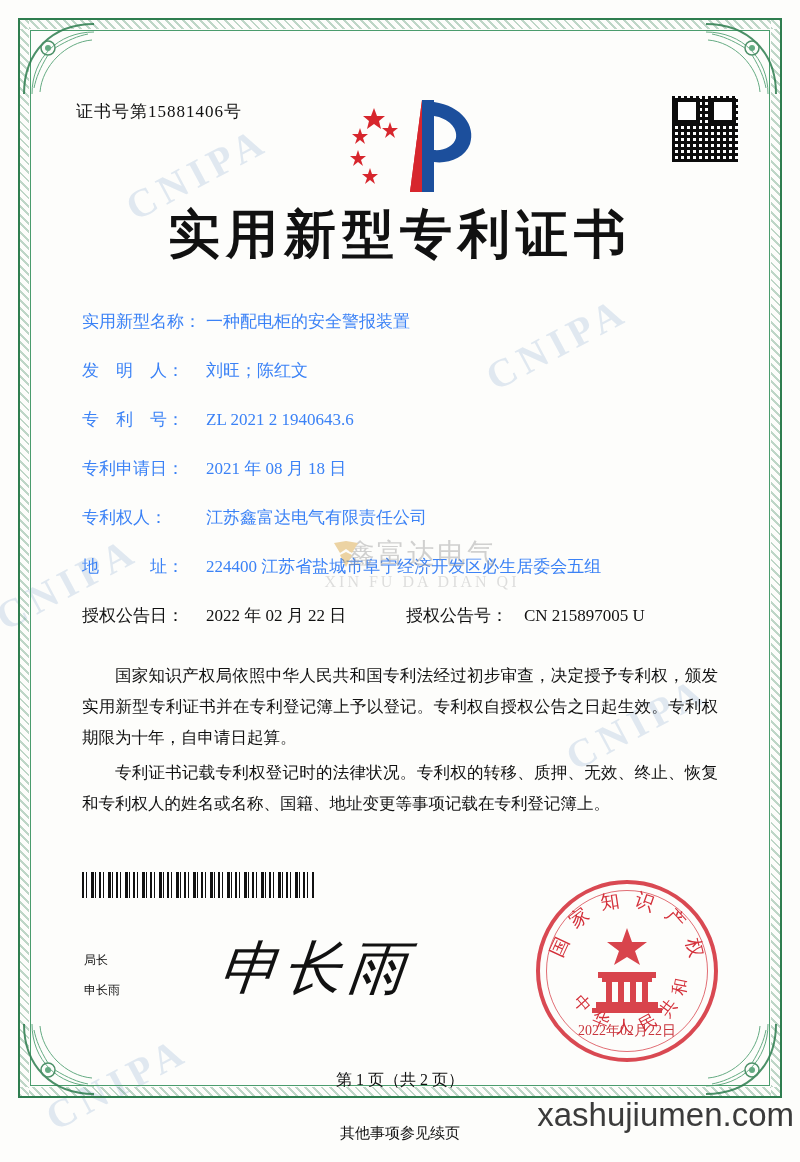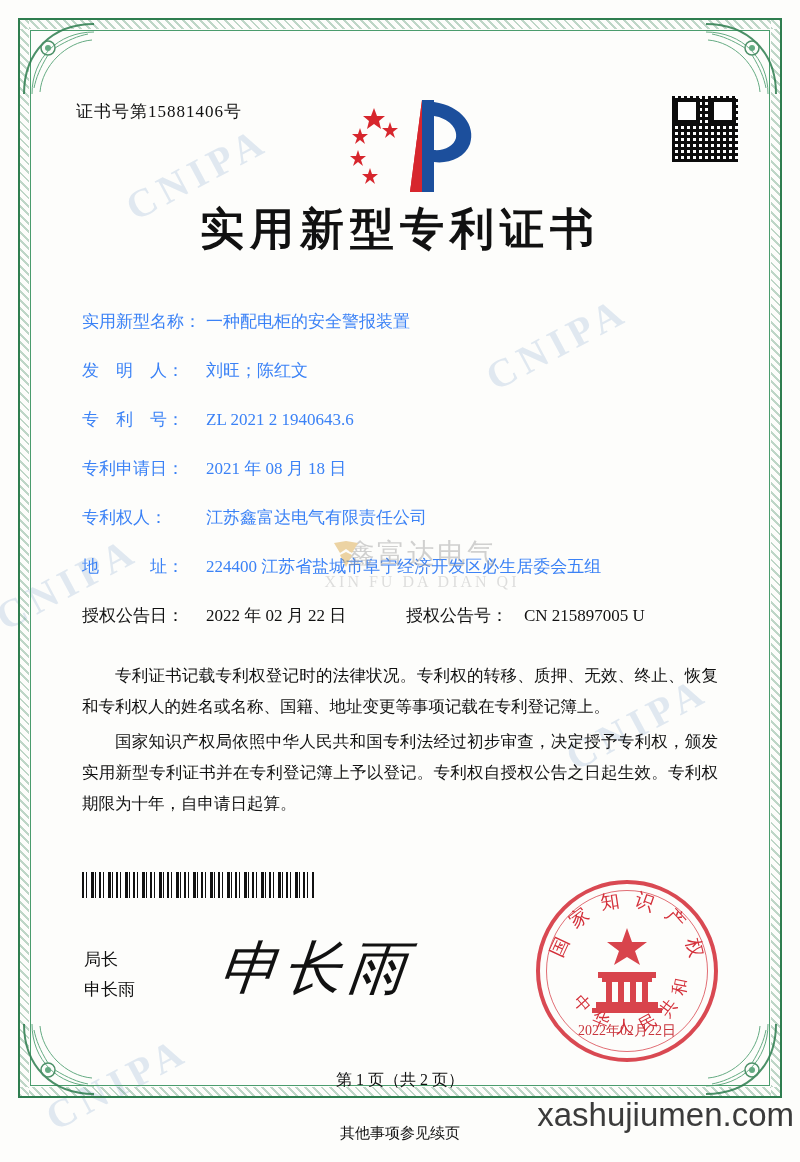--- a/index.html
+++ b/index.html
@@ -117,21 +117,21 @@
   .emblem {
     position: absolute;
     left: 330px; top: 92px;
     width: 150px; height: 110px;
   }
 
   .title {
     position: absolute;
     left: 0; right: 0; top: 200px;
     text-align: center;
-    font-size: 44px;
+    font-size: 52px;
     letter-spacing: 6px;
     font-weight: bold;
     color: #111;
     font-family: "DejaVu Sans", sans-serif;
   }
 
   
   .fields {
     position: absolute;
     left: 82px;
@@ -215,21 +215,21 @@
     width: 232px; height: 26px;
     background-image: repeating-linear-gradient(90deg,
       #111 0 2px, #fff 2px 4px, #111 4px 5px, #fff 5px 9px,
       #111 9px 12px, #fff 12px 13px, #111 13px 14px, #fff 14px 17px);
   }
 
   
   .sig-block {
     position: absolute;
     left: 84px; top: 945px;
-    font-size: 17px;
+    font-size: 12px;
     line-height: 30px;
     color: #111;
   }
   .sig-hand {
     position: absolute;
     left: 220px; top: 930px;
     font-size: 58px;
     color: #111;
     font-family: "DejaVu Serif", serif;
     font-style: italic;
@@ -405,22 +405,22 @@
   <div class="company-wm">
     <svg class="logo" viewBox="0 0 32 30">
       <path d="M4 4 L16 2 L28 4 L22 14 L16 10 L10 14 Z" fill="#d8a13a"></path>
       <path d="M10 16 L16 13 L22 16 L16 28 Z" fill="#d8a13a"></path>
     </svg>
     <div class="cn">鑫富达电气</div>
     <div class="en">XIN FU DA DIAN QI</div>
   </div>
 
   <div class="paras">
+    <p>国家知识产权局依照中华人民共和国专利法经过初步审查，决定授予专利权，颁发实用新型专利证书并在专利登记簿上予以登记。专利权自授权公告之日起生效。专利权期限为十年，自申请日起算。</p>
     <p>专利证书记载专利权登记时的法律状况。专利权的转移、质押、无效、终止、恢复和专利权人的姓名或名称、国籍、地址变更等事项记载在专利登记簿上。</p>
-    <p>国家知识产权局依照中华人民共和国专利法经过初步审查，决定授予专利权，颁发实用新型专利证书并在专利登记簿上予以登记。专利权自授权公告之日起生效。专利权期限为十年，自申请日起算。</p>
   </div>
 
   <div class="barcode"></div>
 
   <div class="sig-block">
     <div>局长</div>
     <div>申长雨</div>
   </div>
   <div class="sig-hand">申长雨</div>
 

